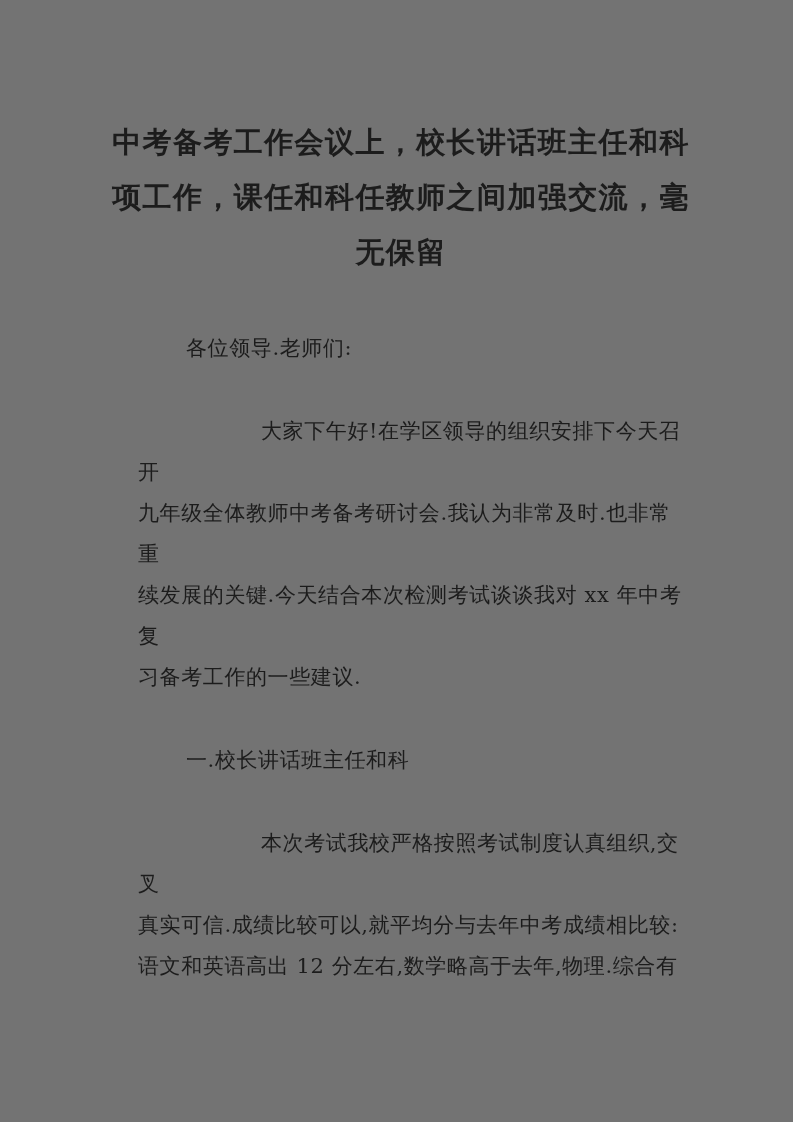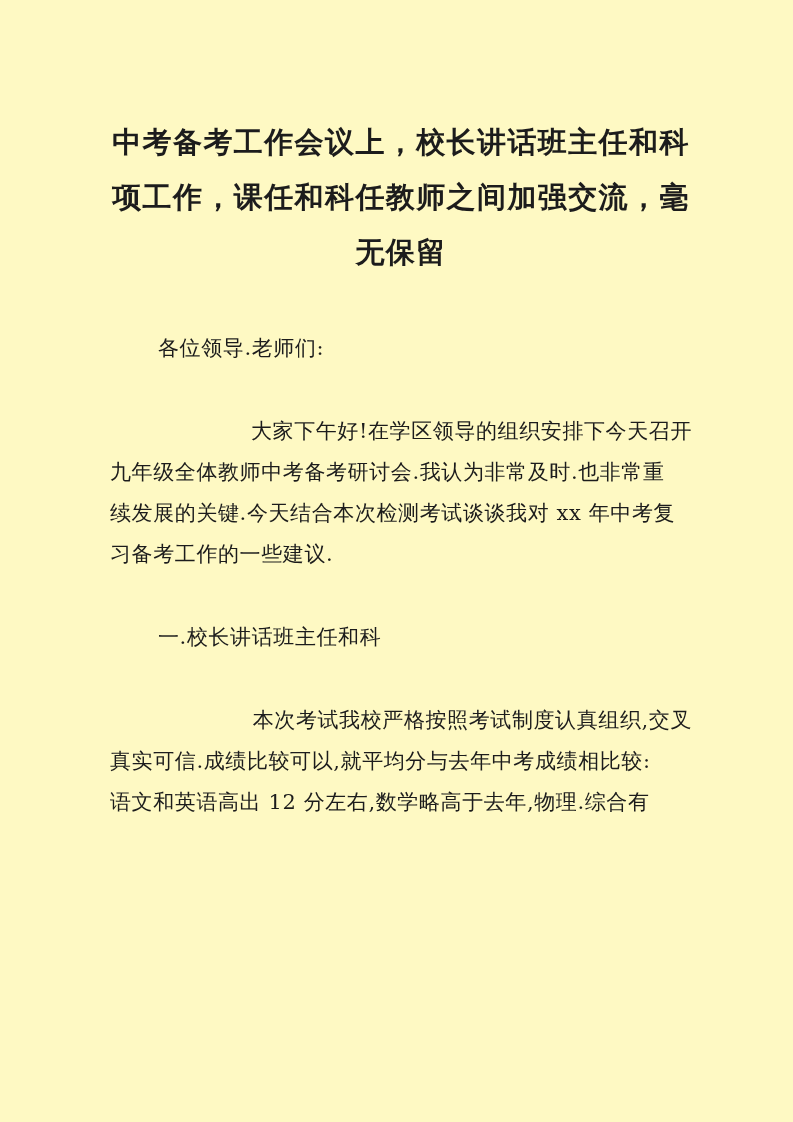--- a/index.html
+++ b/index.html
@@ -4,21 +4,21 @@
 <style>
   html, body {
     margin: 0;
     padding: 0;
     background: #ffffff;
   }
   .page {
     position: relative;
     width: 793px;
     height: 1122px;
-    background: #fef9c3;
+    background: #737373;
     color: #1c1c1c;
     font-family: "DejaVu Serif", "Liberation Serif", serif;
     overflow: hidden;
     box-sizing: border-box;
   }
   .doc-title {
     margin: 0;
     padding: 115px 101px 0 110px;
     font-size: 29px;
     font-weight: 700;
@@ -35,27 +35,27 @@
   .para {
     margin: 0 0 42px 0;
     font-size: 21px;
     font-weight: 400;
     line-height: 41px;
     letter-spacing: 0.6px;
     text-align: left;
   }
   .para .line {
     display: block;
+    margin-left: 28px;
   }
   .indent-2 {
     text-indent: 48px;
   }
   .indent-6 {
     text-indent: 123px;
-    text-align: right;
   }
 </style>
 </head>
 <body>
 
 <div class="page">
 
   <h1 class="doc-title">
     <span class="tline">中考备考工作会议上，校长讲话班主任和科</span>
     <span class="tline">项工作，课任和科任教师之间加强交流，毫</span>

